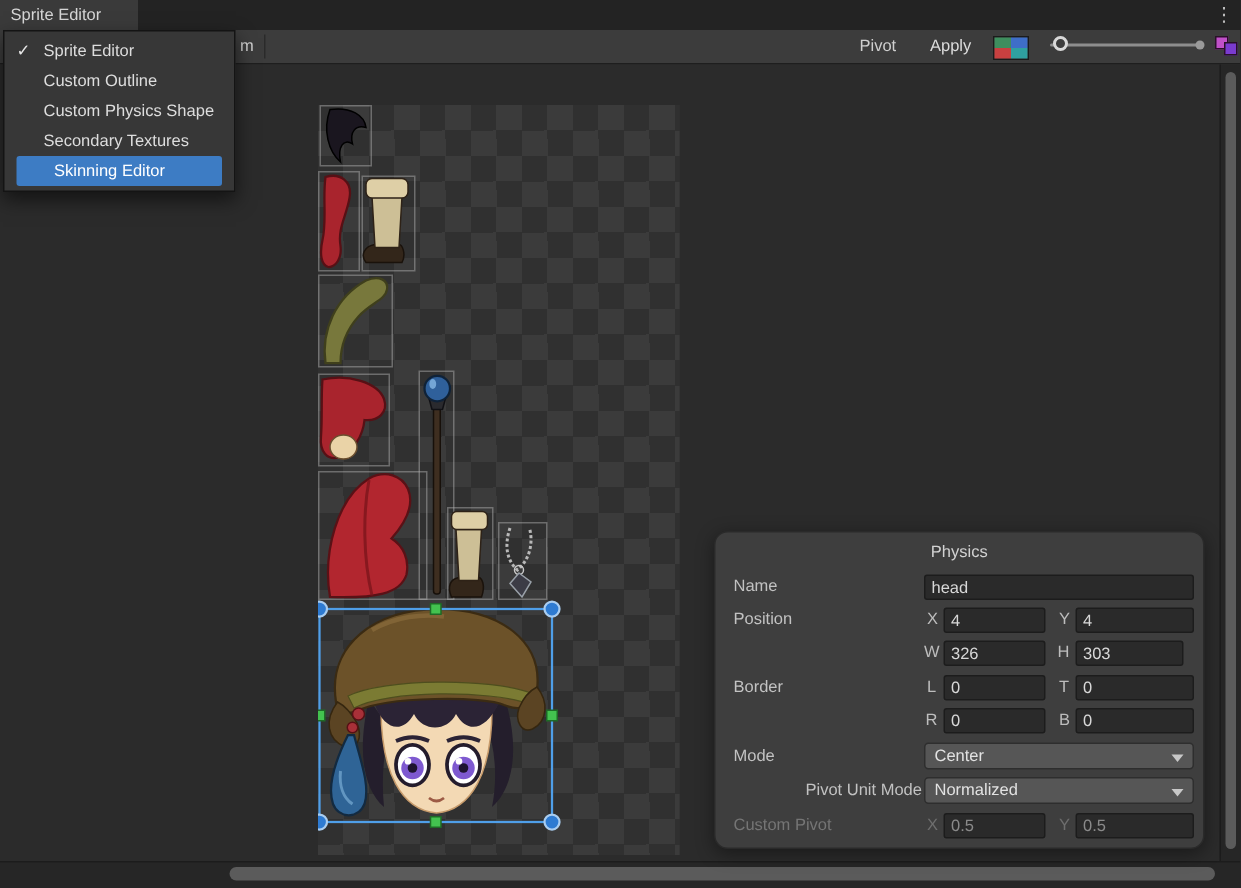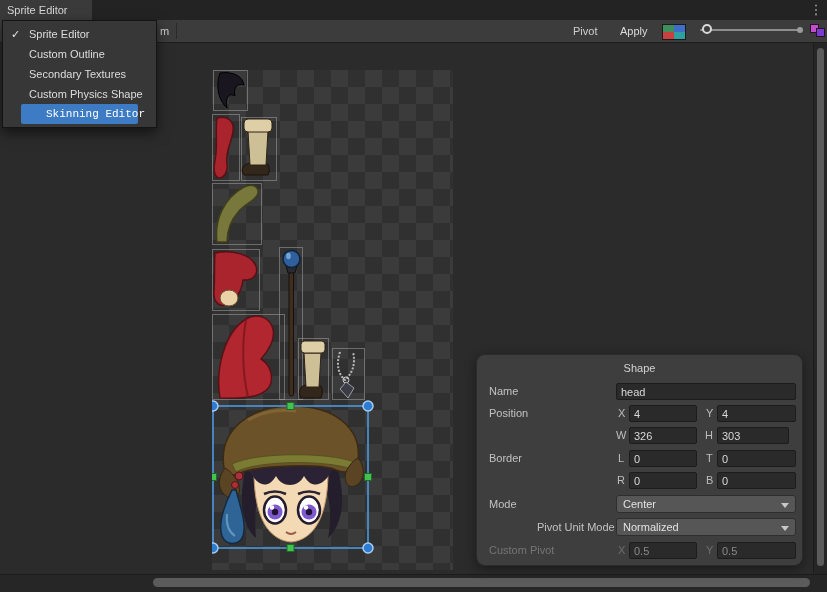--- a/index.html
+++ b/index.html
@@ -34,21 +34,21 @@
   .slider-dot{left:797px;top:27px;width:6px;height:6px;border-radius:50%;background:#9A9A9A;cursor:pointer;}
   .mipicon{left:810px;top:23px;width:16px;height:15px;cursor:pointer;}
   .mipicon i{position:absolute;display:block;border:1px solid #2A102A;box-sizing:border-box;}
 
   
   .menu{left:2px;top:20px;width:153px;background:#373737;border:1px solid #141414;
         box-shadow:0 5px 12px rgba(0,0,0,.55);z-index:50;padding:3px 0;}
   .menu-item{position:relative;height:20px;line-height:20px;color:#DDDDDD;
              padding-left:26px;cursor:pointer;white-space:nowrap;}
   .menu-item .chk{position:absolute;left:8px;top:0;color:#E8E8E8;}
-  .menu-item.hl{background:#3D7CC4;color:#FFFFFF;border-radius:2px;margin:0 18px;padding-left:25px;font-family:Liberation Mono, monospace;}
+  .menu-item.hl{background:#3D7CC4;color:#FFFFFF;border-radius:2px;margin:0 8px;padding-left:25px;}
 
   
   .canvas{left:212px;top:70px;width:241px;height:500px;
     background:#323232;
     background-image:conic-gradient(#3B3B3B 25%, #303030 0 50%, #3B3B3B 0 75%, #303030 0);
     background-size:34px 34px;cursor:crosshair;}
   .canvas svg{position:absolute;left:0;top:0;}
   .srect{fill:none;stroke:#B5B5B5;stroke-opacity:.45;stroke-width:1;}
 
   
@@ -107,24 +107,24 @@
 
 <div class="abs menu">
   <div class="menu-item">
     <span class="chk">✓</span>
     <span>Sprite Editor</span>
   </div>
   <div class="menu-item">
     <span>Custom Outline</span>
   </div>
   <div class="menu-item">
+    <span>Custom Physics Shape</span>
+  </div>
+  <div class="menu-item">
     <span>Secondary Textures</span>
-  </div>
-  <div class="menu-item">
-    <span>Custom Physics Shape</span>
   </div>
   <div class="menu-item hl">
     <span>Skinning Editor</span>
   </div>
 </div>
 
 <div class="abs canvas">
   <svg width="241" height="500" viewBox="0 0 241 500">
 
     <rect class="srect" x="1.5" y="0.5" width="34" height="40"></rect>
@@ -219,21 +219,21 @@
       <rect x="75" y="474.5" width="7" height="7" fill="#43C24F" stroke="#1E6A26"></rect>
       <circle cx="1" cy="336" r="5" fill="#2E7BD2" stroke="#A9CDF0" stroke-width="1.5"></circle>
       <circle cx="156" cy="336" r="5" fill="#2E7BD2" stroke="#A9CDF0" stroke-width="1.5"></circle>
       <circle cx="1" cy="478" r="5" fill="#2E7BD2" stroke="#A9CDF0" stroke-width="1.5"></circle>
       <circle cx="156" cy="478" r="5" fill="#2E7BD2" stroke="#A9CDF0" stroke-width="1.5"></circle>
     </g>
   </svg>
 </div>
 
 <div class="abs panel">
-  <div class="abs ttl">Shape</div>
+  <div class="abs ttl">Physics</div>
 
   <div class="abs plabel" style="left:12px;top:28px;">Name</div>
   <input class="abs pfield" style="left: 139px; top: 28px; width: 180px;" value="head">
 
   <div class="abs plabel" style="left:12px;top:50px;">Position</div>
   <div class="abs flabel" style="left:141px;top:50px;">X</div>
   <input class="abs pfield" style="left: 152px; top: 50px; width: 68px;" value="4">
   <div class="abs flabel" style="left:229px;top:50px;">Y</div>
   <input class="abs pfield" style="left: 240px; top: 50px; width: 79px;" value="4">
 

